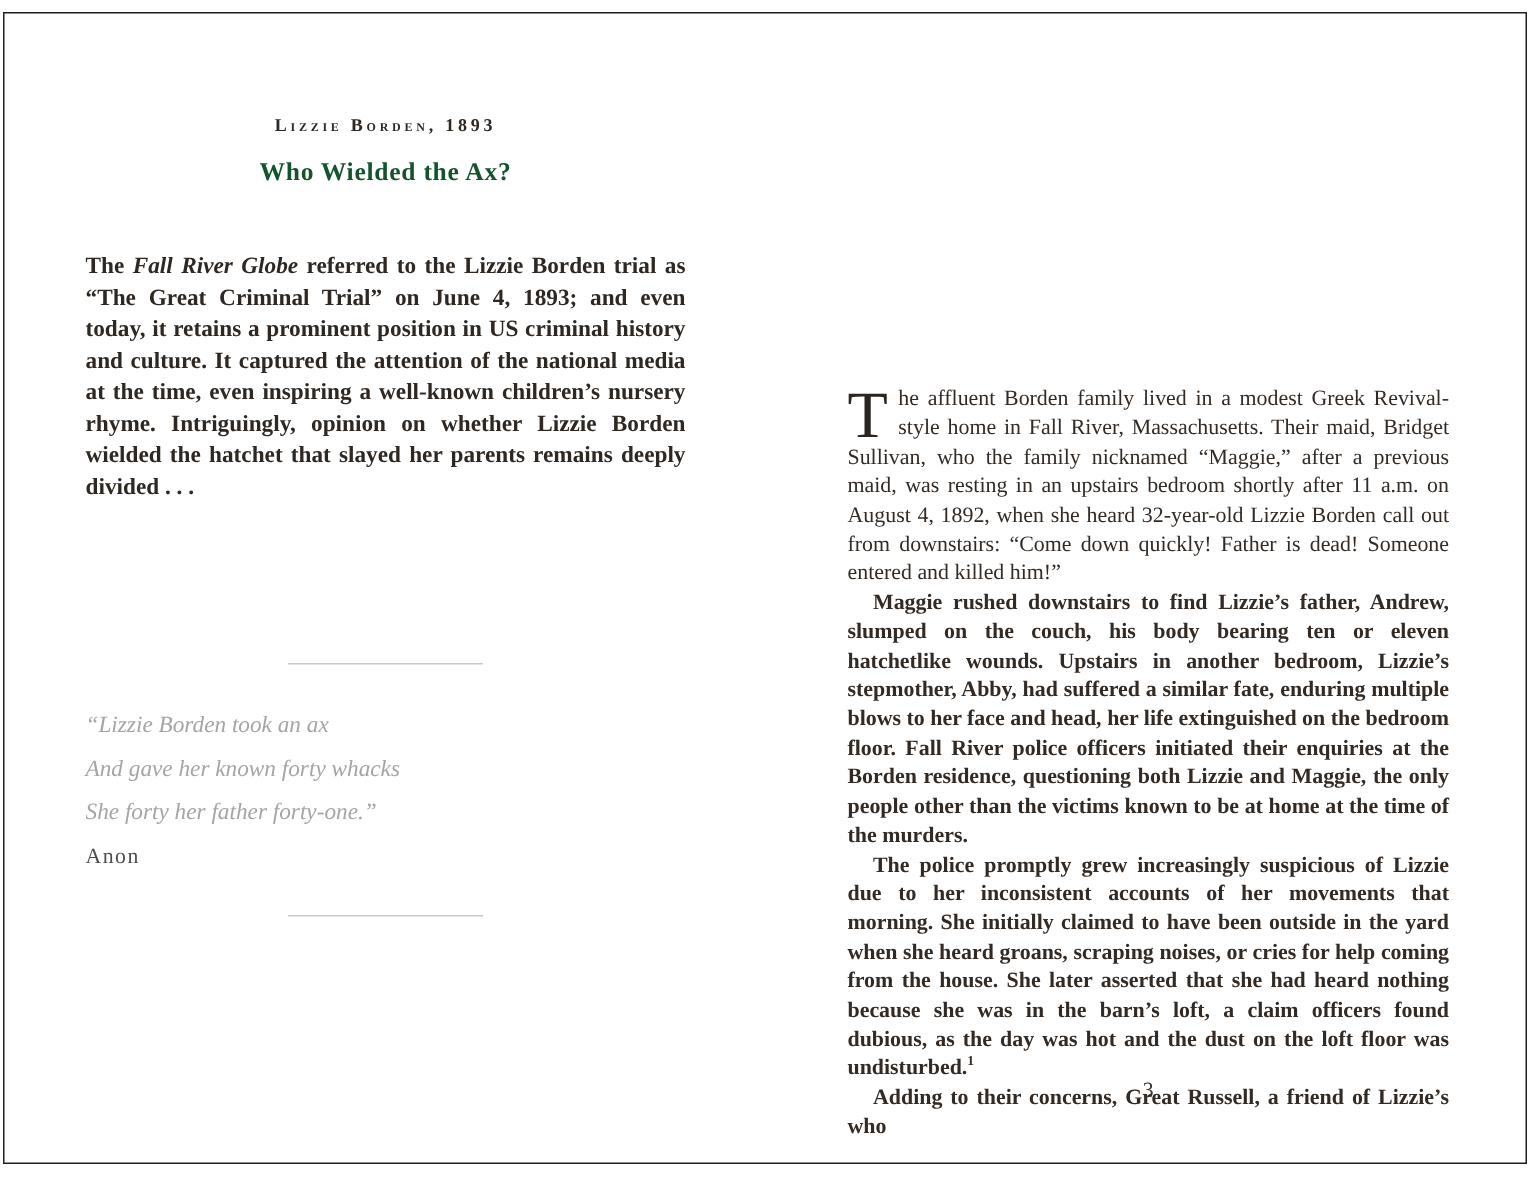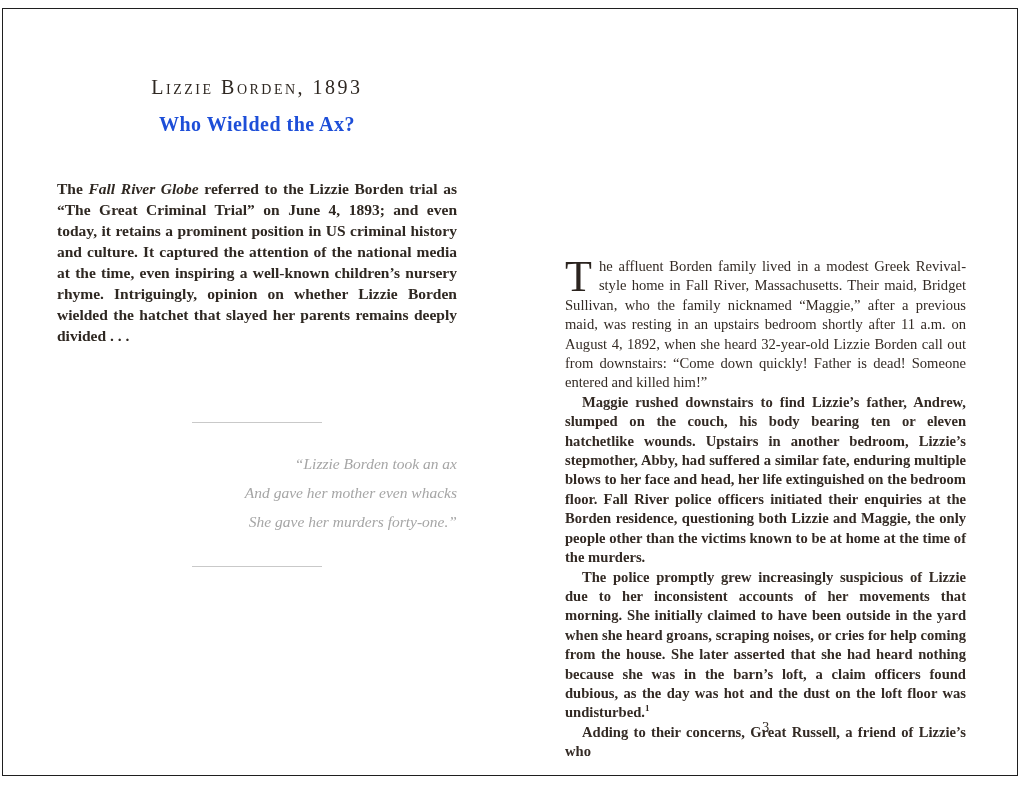--- a/index.html
+++ b/index.html
@@ -30,48 +30,49 @@
   .left-col {
     position: absolute;
     left: 57px;
     top: 76px;
     width: 400px;
   }
   .eyebrow {
     text-align: center;
     font-variant: small-caps;
     letter-spacing: 2.5px;
-    font-size: 20px;
+    font-size: 12px;
     color: #2f2822;
+    font-weight: bold;
   }
   .title {
     margin: 14px 0 0 0;
     text-align: center;
-    font-size: 20px;
+    font-size: 17px;
     font-weight: bold;
     letter-spacing: 0.5px;
-    color: #1d4ed8;
+    color: #14532d;
   }
   .intro {
     margin: 42px 0 0 0;
     text-align: justify;
     font-weight: bold;
     font-size: 15.5px;
     line-height: 21px;
     color: #2f2822;
     font-family: Liberation Serif, serif;
   }
   .intro em { font-weight: bold; }
 
   .quote-block {
     position: absolute;
     left: 57px;
-    top: 422px;
+    top: 442px;
     width: 400px;
-    text-align: right;
+    text-align: left;
   }
   .rule {
     width: 130px;
     height: 1px;
     background: #c9c9c9;
     margin: 0 auto;
   }
   .quote-lines {
     margin-top: 26px;
     font-style: italic;
@@ -132,23 +133,24 @@
   <section class="left-col">
     <div class="eyebrow">Lizzie Borden, 1893</div>
     <h1 class="title">Who Wielded the Ax?</h1>
     <p class="intro"><span>The </span><em>Fall River Globe</em><span> referred to the Lizzie Borden trial as “The Great Criminal Trial” on June 4, 1893; and even today, it retains a prominent position in US criminal history and culture. It captured the attention of the national media at the time, even inspiring a well-known children’s nursery rhyme. Intriguingly, opinion on whether Lizzie Borden wielded the hatchet that slayed her parents remains deeply divided . . .</span></p>
   </section>
 
   <section class="quote-block">
     <div class="rule top"></div>
     <div class="quote-lines">
       <div class="qline">“Lizzie Borden took an ax</div>
-      <div class="qline">And gave her mother even whacks</div>
-      <div class="qline">She gave her murders forty-one.”</div>
+      <div class="qline">And gave her known forty whacks</div>
+      <div class="qline">She forty her father forty-one.”</div>
     </div>
+    <div class="attribution">Anon</div>
     <div class="rule bottom"></div>
   </section>
 
   <section class="right-col">
     <p class="para first"><span class="dropcap">T</span><span>he affluent Borden family lived in a modest Greek Revival-style home in Fall River, Massachusetts. Their maid, Bridget Sullivan, who the family nicknamed “Maggie,” after a previous maid, was resting in an upstairs bedroom shortly after 11 a.m. on August 4, 1892, when she heard 32-year-old Lizzie Borden call out from downstairs: “Come down quickly! Father is dead! Someone entered and killed him!”</span></p>
     <p class="para indent">Maggie rushed downstairs to find Lizzie’s father, Andrew, slumped on the couch, his body bearing ten or eleven hatchetlike wounds. Upstairs in another bedroom, Lizzie’s stepmother, Abby, had suffered a similar fate, enduring multiple blows to her face and head, her life extinguished on the bedroom floor. Fall River police officers initiated their enquiries at the Borden residence, questioning both Lizzie and Maggie, the only people other than the victims known to be at home at the time of the murders.</p>
     <p class="para indent"><span>The police promptly grew increasingly suspicious of Lizzie due to her inconsistent accounts of her movements that morning. She initially claimed to have been outside in the yard when she heard groans, scraping noises, or cries for help coming from the house. She later asserted that she had heard nothing because she was in the barn’s loft, a claim officers found dubious, as the day was hot and the dust on the loft floor was undisturbed.</span><sup class="fn">1</sup></p>
     <p class="para indent">Adding to their concerns, Great Russell, a friend of Lizzie’s who</p>
   </section>
 

